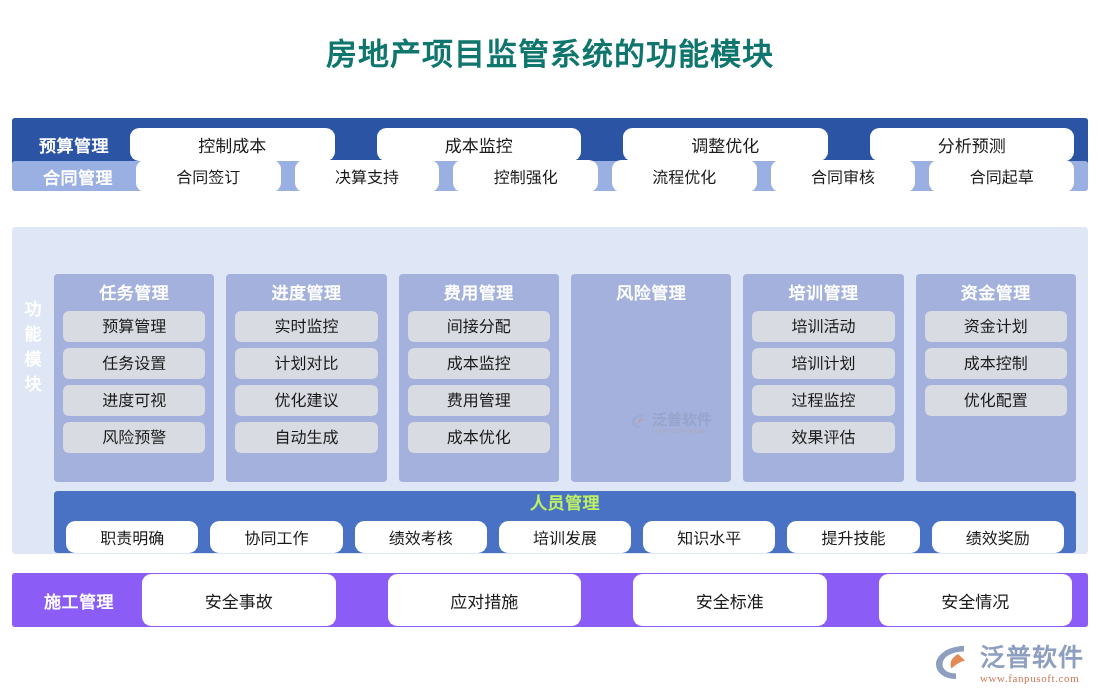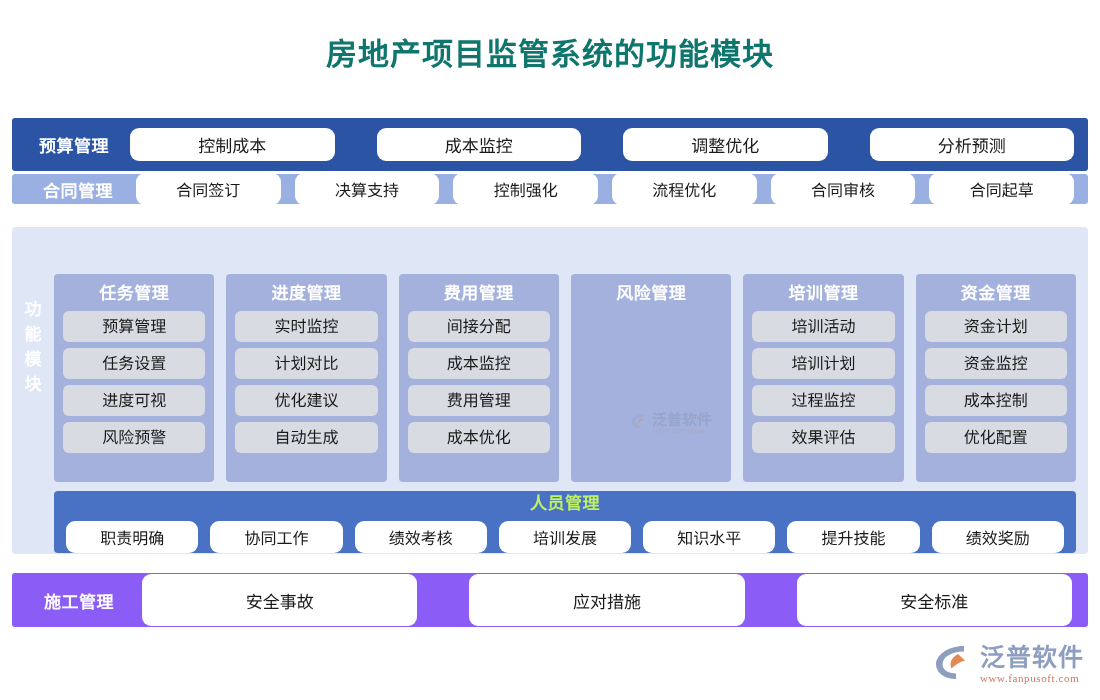--- a/index.html
+++ b/index.html
@@ -76,21 +76,21 @@
     top: 118px;
     height: 53px;
     background: #2b54a4;
   }
   #budget-band .band-label { width: 118px; padding-left: 6px; }
   #budget-band .band-chips { gap: 42px; padding-right: 14px; }
   #budget-band .chip { height: 33px; flex: 1 1 0; }
 
   
   #contract-band {
-    top: 174px;
+    top: 161px;
     height: 30px;
     background: #9bb0e2;
     justify-content: flex-end;
   }
   #contract-band .band-label { width: 124px; padding-left: 8px; }
   #contract-band .band-chips { gap: 14px; padding-right: 14px; }
   #contract-band .chip { height: 32px; flex: 1 1 0; font-size: 16px; }
 
   
   #modules-panel {
@@ -326,21 +326,20 @@
               <div class="module-item">培训活动</div>
               <div class="module-item">培训计划</div>
               <div class="module-item">过程监控</div>
               <div class="module-item">效果评估</div>
             </div>
           </div>
           <div class="module-col">
             <div class="module-col-title">资金管理</div>
             <div class="module-items">
               <div class="module-item">资金计划</div>
-              <div class="module-item">资金监控</div>
               <div class="module-item">成本控制</div>
               <div class="module-item">优化配置</div>
             </div>
           </div>
         </div>
 
       <div id="personnel-band">
         <div id="personnel-title">人员管理</div>
         <div id="personnel-chips">
             <div class="chip">职责明确</div>
@@ -354,20 +353,21 @@
       </div>
     </div>
   </div>
 
   <div class="band" id="construction-band">
     <div class="band-label">施工管理</div>
     <div class="band-chips" id="construction-chips">
         <div class="chip">安全事故</div>
         <div class="chip">应对措施</div>
         <div class="chip">安全标准</div>
+        <div class="chip">安全情况</div>
       </div>
   </div>
 
   <div id="watermark">
     <span>
       <svg width="18" height="18" viewBox="0 0 40 40" aria-hidden="true">
         <path d="M30 5 C14 5 4 14 4 23 C4 31 12 36 22 36 L22 31 C15 31 10 28 10 23 C10 16 18 10 30 10 Z" fill="#8d9ec0"></path>
         <path d="M24 13 C18 16 16 21 18 26 C21 23 25 20 30 19 Z" fill="#e08a55"></path>
       </svg>
     </span>

